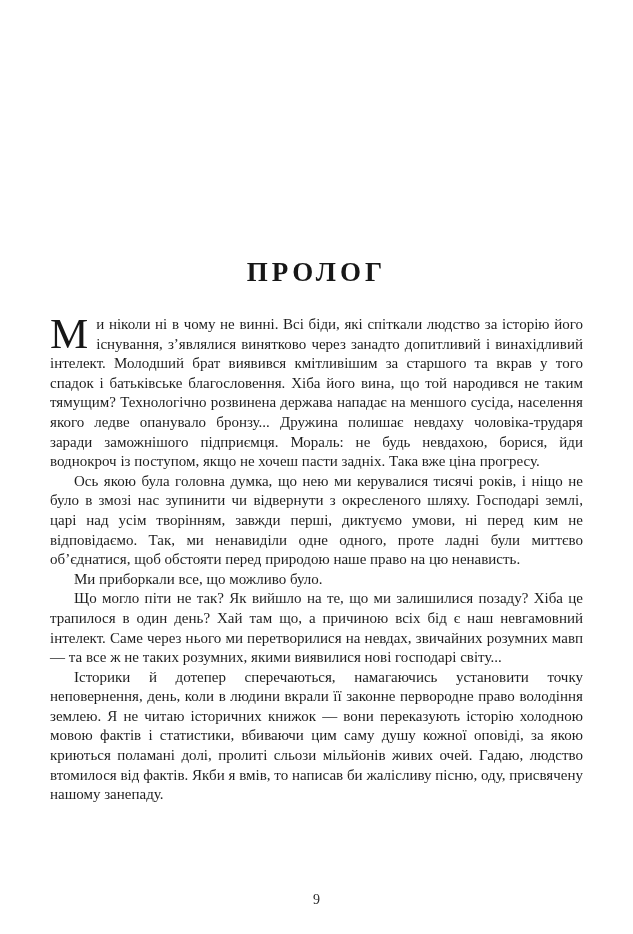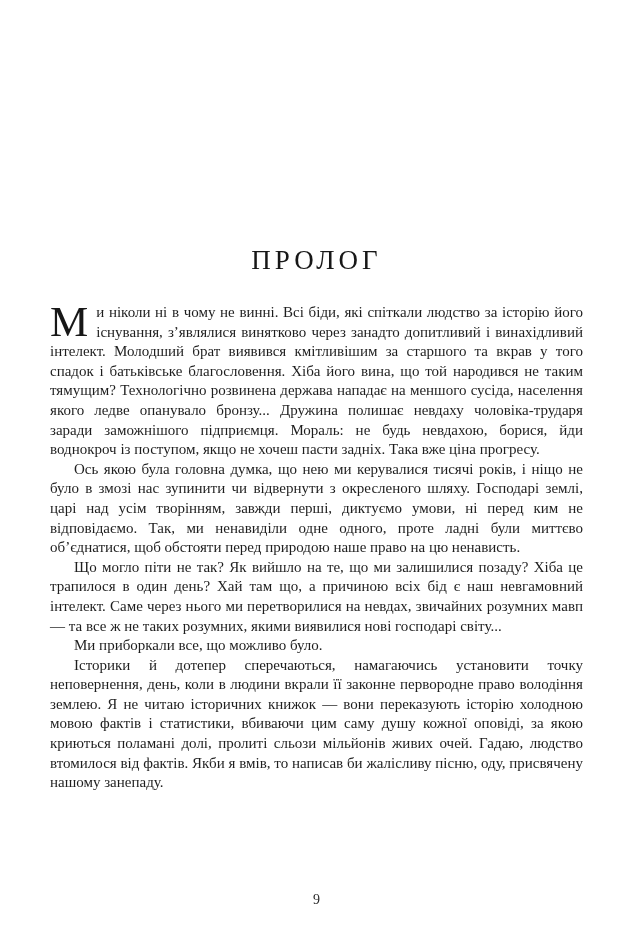--- a/index.html
+++ b/index.html
@@ -15,25 +15,25 @@
     font-family: "Liberation Serif", "DejaVu Serif", serif;
     color: #1e1e1e;
   }
   .page {
     position: absolute;
     inset: 0;
     padding: 0 50px;
     box-sizing: border-box;
   }
   .title {
-    margin: 4px;
+    margin: 16px;
     padding-top: 241px;
     text-align: center;
     font-size: 27px;
-    font-weight: 400;
+    font-weight: 700;
     letter-spacing: 4px;
     color: #171717;
   }
   .body-text {
     margin-top: 27px;
   }
   .para {
     margin: 0;
     text-align: justify;
     text-indent: 24px;
@@ -64,19 +64,19 @@
 </style>
 </head>
 <body>
 
 <div class="page">
   <h1 class="title">ПРОЛОГ</h1>
 
   <div class="body-text">
     <p class="para first"><span class="dropcap">М</span><span>и ніколи ні в чому не винні. Всі біди, які спіткали людство за історію його існування, з’являлися винятково через занадто допитливий і винахідливий інтелект. Молодший брат виявився кмітливішим за старшого та вкрав у того спадок і батьківське благословення. Хіба його вина, що той народився не таким тямущим? Технологічно розвинена держава нападає на меншого сусіда, населення якого ледве опанувало бронзу... Дружина полишає невдаху чоловіка-трударя заради заможнішого підприємця. Мораль: не будь невдахою, борися, йди воднокроч із поступом, якщо не хочеш пасти задніх. Така вже ціна прогресу.</span></p>
     <p class="para">Ось якою була головна думка, що нею ми керувалися тисячі років, і ніщо не було в змозі нас зупинити чи відвернути з окресленого шляху. Господарі землі, царі над усім творінням, завжди перші, диктуємо умови, ні перед ким не відповідаємо. Так, ми ненавиділи одне одного, проте ладні були миттєво об’єднатися, щоб обстояти перед природою наше право на цю ненависть.</p>
+    <p class="para">Ми приборкали все, що можливо було.</p>
     <p class="para">Що могло піти не так? Як вийшло на те, що ми залишилися позаду? Хіба це трапилося в один день? Хай там що, а причиною всіх бід є наш невгамовний інтелект. Саме через нього ми перетворилися на невдах, звичайних розумних мавп — та все ж не таких розумних, якими виявилися нові господарі світу...</p>
-    <p class="para">Ми приборкали все, що можливо було.</p>
     <p class="para">Історики й дотепер сперечаються, намагаючись установити точку неповернення, день, коли в людини вкрали її законне первородне право володіння землею. Я не читаю історичних книжок — вони переказують історію холодною мовою фактів і статистики, вбиваючи цим саму душу кожної оповіді, за якою криються поламані долі, пролиті сльози мільйонів живих очей. Гадаю, людство втомилося від фактів. Якби я вмів, то написав би жалісливу пісню, оду, присвячену нашому занепаду.</p>
   </div>
 
   <div class="page-number">9</div>
 </div>
 
 </body></html>

